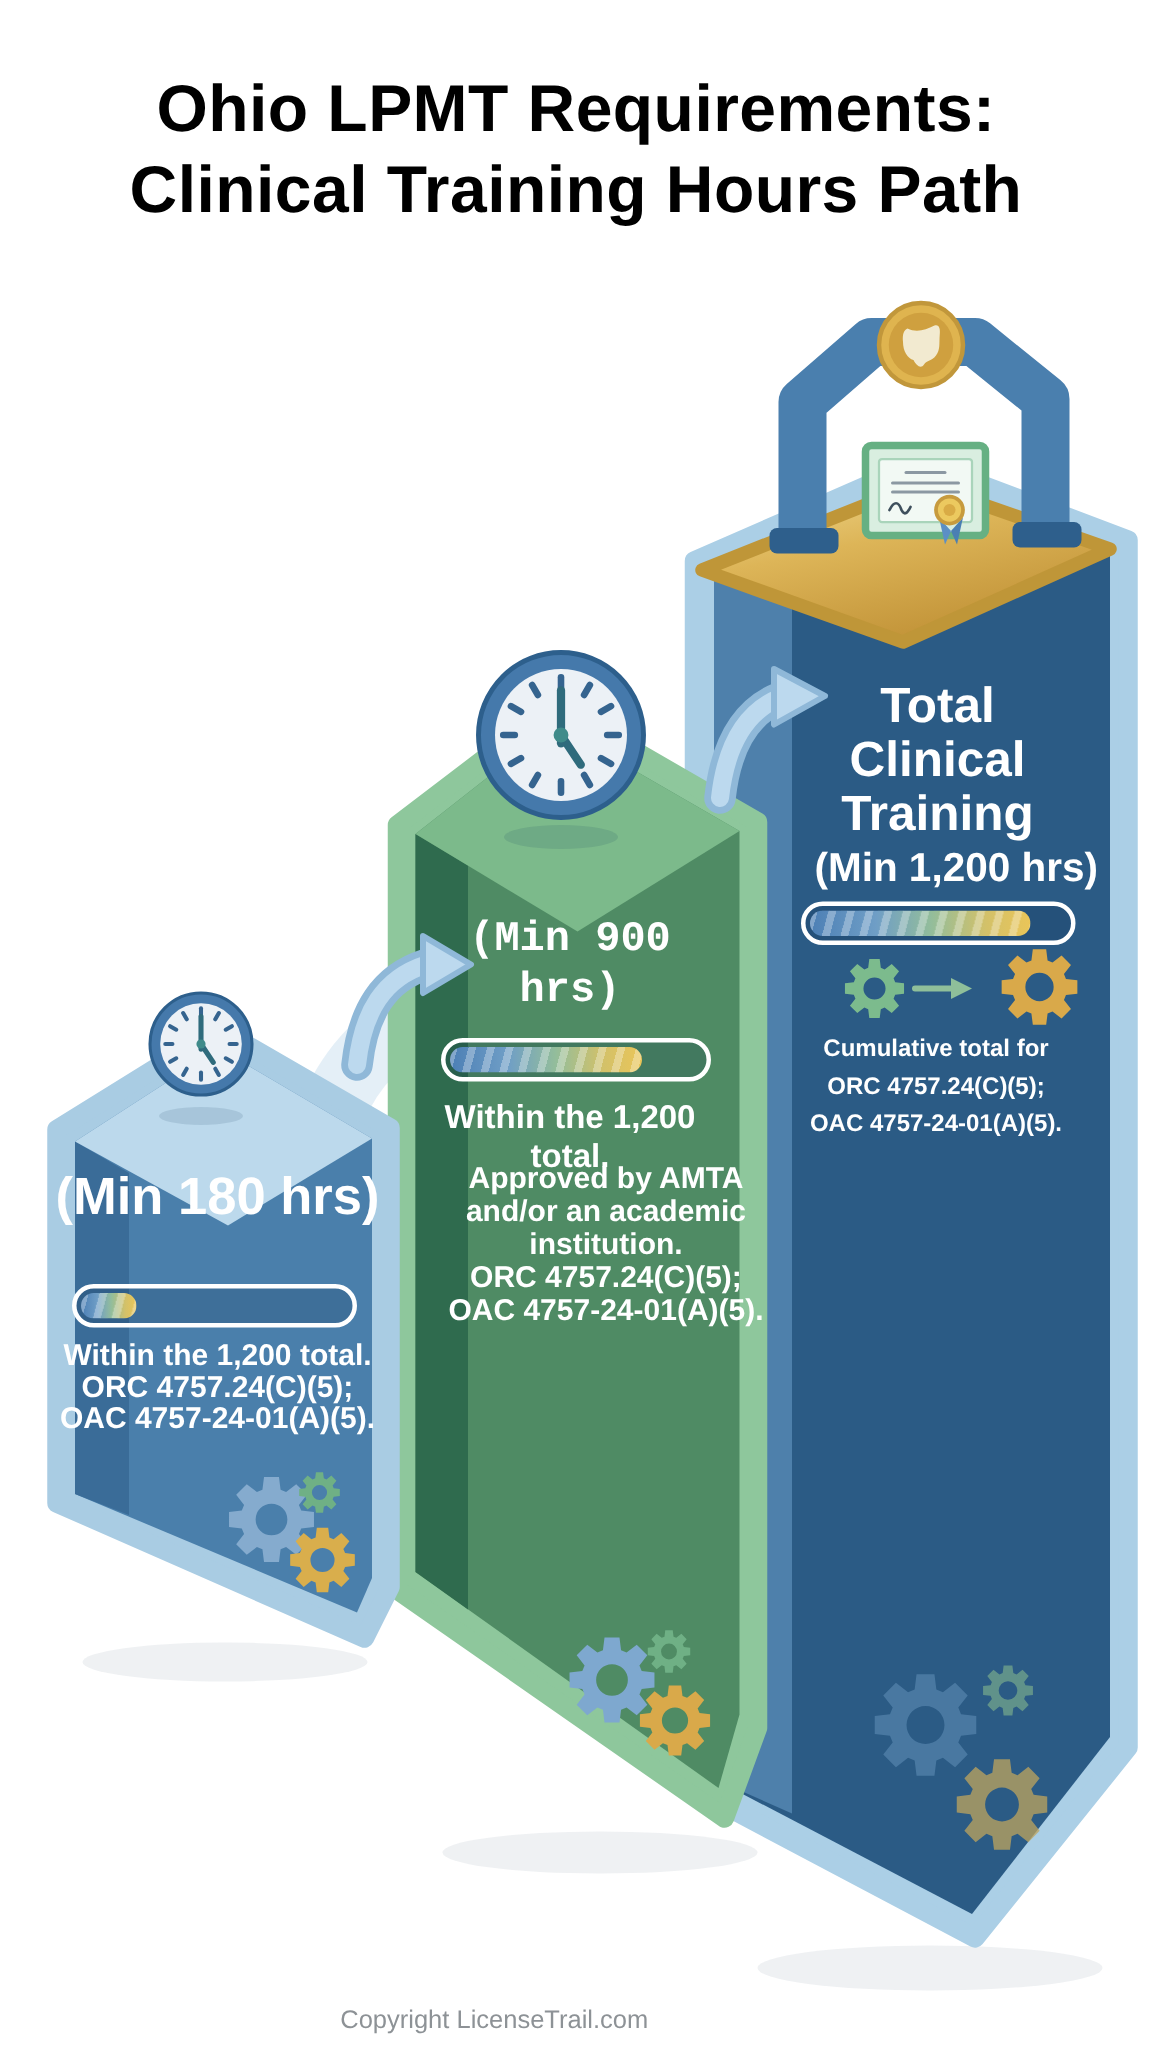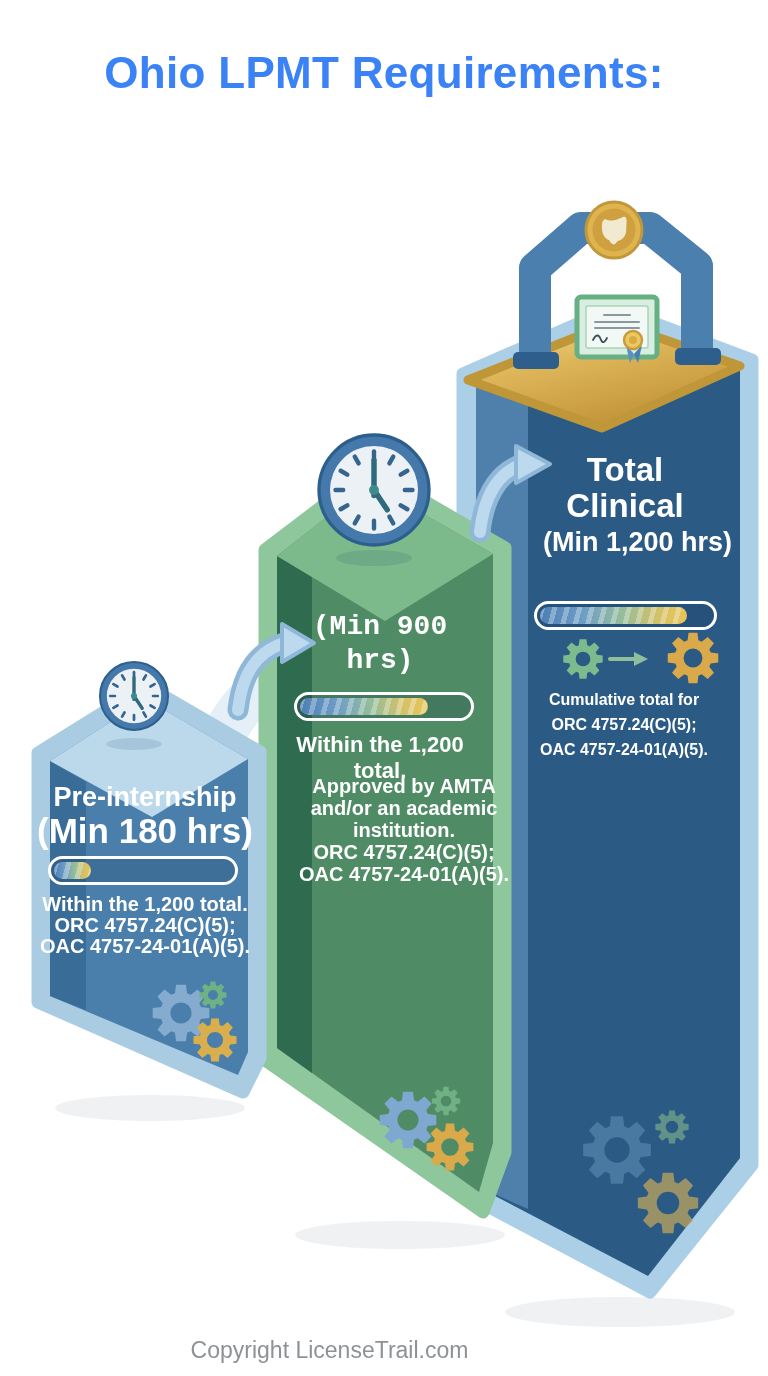--- a/index.html
+++ b/index.html
@@ -2,21 +2,21 @@
 <html><head>
 <meta charset="utf-8">
 <style>
   html,body{margin:0;padding:0;background:#fff;}
   .canvas{
     position:relative;width:768px;height:1376px;background:#ffffff;overflow:hidden;
     font-family:"Liberation Sans", sans-serif;
   }
   .art{position:absolute;left:0;top:0;}
   .overlay{position:absolute;text-align:center;color:#ffffff;z-index:5;}
-  .page-title{left:0;top:46px;width:768px;color:#3b82f6;font-size:44px;line-height:54px;font-weight:800;letter-spacing:.3px;}
+  .page-title{left:0;top:46px;width:768px;color:#000000;font-size:44px;line-height:54px;font-weight:800;letter-spacing:.3px;}
   
   .s1-head{left:36px;top:781px;width:218px;font-weight:800;}
   .s1-name{font-size:27px;line-height:33px;}
   .s1-min{font-size:35px;line-height:33px;}
   .s1-lines{left:24px;top:894px;width:242px;font-size:20px;line-height:21px;font-weight:700;}
   
   .s2-head{left:272px;top:610px;width:216px;font-weight:800;}
   .s2-name{font-size:34px;line-height:40px;}
   .s2-min{font-size:28px;line-height:34px;font-family:Liberation Mono, monospace;}
   .s2-within{left:272px;top:732px;width:216px;font-size:22px;line-height:26px;font-weight:700;}
@@ -29,21 +29,21 @@
   
   .progress{position:absolute;z-index:5;box-sizing:border-box;border:3px solid #ffffff;border-radius:16px;
     background:rgba(10,40,70,.18);padding:3px;}
   .progress .fill{height:100%;border-radius:10px;
     background-image:
       repeating-linear-gradient(105deg, rgba(255,255,255,.30) 0 5px, rgba(255,255,255,0) 5px 12px),
       linear-gradient(90deg,#4c7fb5 0%,#6f9ec6 30%,#93bd9b 55%,#d3c169 80%,#eac558 100%);}
   .s1-bar{left:48px;top:856px;width:190px;height:29px;}
   .s2-bar{left:294px;top:692px;width:180px;height:29px;}
   .s3-bar{left:534px;top:601px;width:183px;height:29px;}
-  .footer{left:0;top:1337px;width:659px;color:#8d9296;font-size:23px;font-weight:500;}
+  .footer{left:0;top:1337px;width:659px;color:#8d9296;font-size:17px;font-weight:500;}
 </style>
 </head>
 <body>
 
 <div class="canvas">
 
 <svg class="art" width="768" height="1376" viewBox="0 0 768 1376">
   <defs>
     <linearGradient id="goldGrad" x1="0" y1="0" x2="0.55" y2="1">
       <stop offset="0" stop-color="#f2dd96"></stop>
@@ -163,24 +163,24 @@
     <use href="#clockShape"></use>
   </g>
   <ellipse cx="374" cy="558" rx="38" ry="8" fill="#123a5c" opacity="0.12"></ellipse>
   <g transform="translate(374,490) scale(1.1)">
     <use href="#clockShape"></use>
   </g>
 </svg>
 
   <div class="overlay page-title">
     <div>Ohio LPMT Requirements:</div>
+    <div>Clinical Training Hours Path</div>
   </div>
 
   <div class="overlay s1-head">
-    <div class="s1-name">Pre-internship</div>
     <div class="s1-min">(Min 180 hrs)</div>
   </div>
   <div class="progress s1-bar">
     <div class="fill" style="width: 21%;"></div>
   </div>
   <div class="overlay s1-lines">
     <div>Within the 1,200 total.</div>
     <div>ORC 4757.24(C)(5);</div>
     <div>OAC 4757-24-01(A)(5).</div>
   </div>
@@ -196,20 +196,21 @@
     <div>Approved by AMTA</div>
     <div>and/or an academic</div>
     <div>institution.</div>
     <div>ORC 4757.24(C)(5);</div>
     <div>OAC 4757-24-01(A)(5).</div>
   </div>
 
   <div class="overlay s3-head">
     <div class="s3-name">Total</div>
     <div class="s3-name">Clinical</div>
+    <div class="s3-name">Training</div>
     <div class="s3-min">(Min 1,200 hrs)</div>
   </div>
   <div class="progress s3-bar">
     <div class="fill" style="width: 86%;"></div>
   </div>
   <div class="overlay s3-lines">
     <div>Cumulative total for</div>
     <div>ORC 4757.24(C)(5);</div>
     <div>OAC 4757-24-01(A)(5).</div>
   </div>

